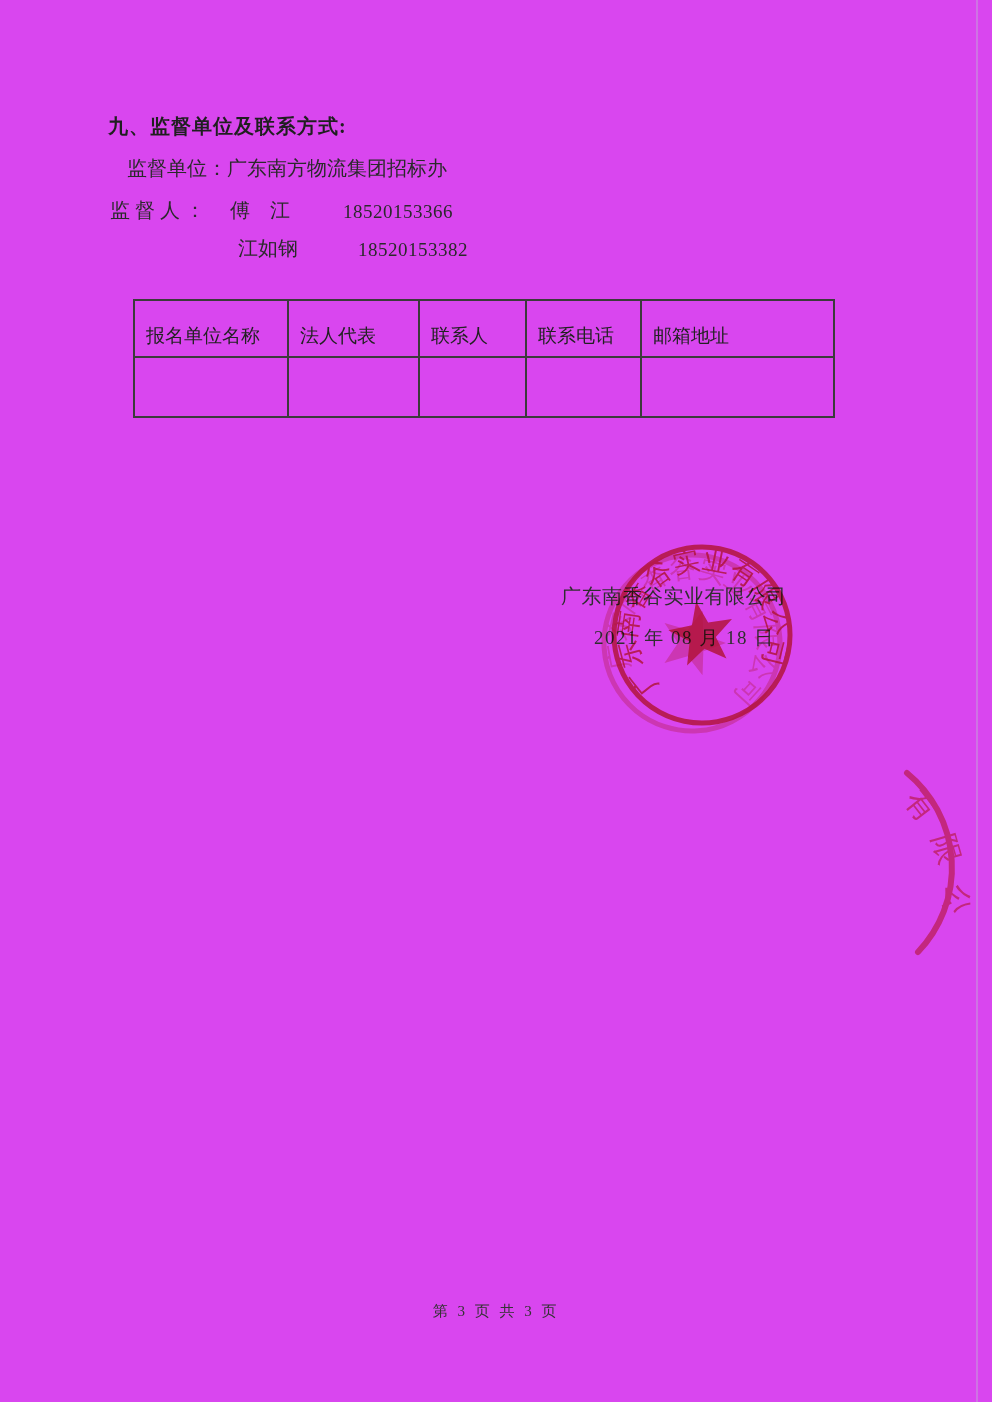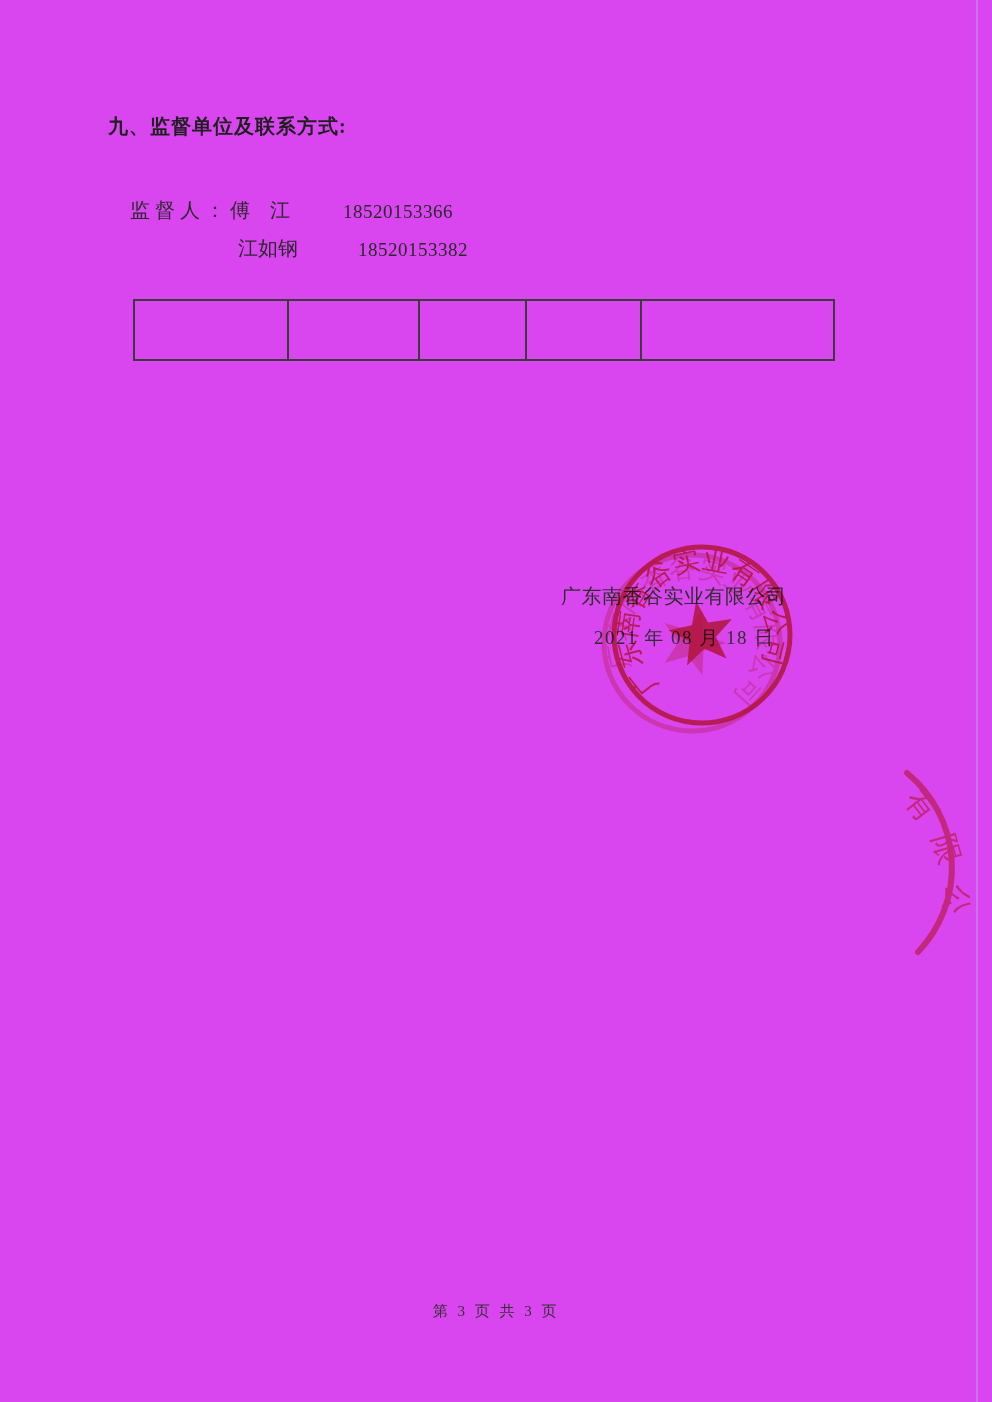--- a/index.html
+++ b/index.html
@@ -51,38 +51,46 @@
     background:rgba(185,200,205,0.35);
   }
 </style>
 </head>
 <body>
 
 <div id="page">
 
   <div class="abs heading" style="left:108px;top:115px;">九、监督单位及联系方式:</div>
 
+  <div class="abs body-text" style="left:127px;top:157px;">监督单位：广东南方物流集团招标办</div>
 
-  <div class="abs body-text spread" style="left:130px;top:199px;">监督人：</div>
+  <div class="abs body-text spread" style="left:110px;top:199px;">监督人：</div>
   <div class="abs body-text" style="left:230px;top:199px;font-family:Liberation Serif, serif;">傅　江</div>
   <div class="abs phone" style="left:343px;top:201px;">18520153366</div>
 
   <div class="abs body-text" style="left:238px;top:237px;">江如钢</div>
   <div class="abs phone" style="left:358px;top:239px;text-align:right;">18520153382</div>
 
 
   <table id="info-table">
     <colgroup>
       <col style="width:154px">
         <col style="width:131px">
         <col style="width:107px">
       <col style="width:115px">
         <col style="width:193px">
     </colgroup>
     <tbody>
+        <tr class="hdr">
+      <td>报名单位名称</td>
+      <td>法人代表</td>
+      <td>联系人</td>
+      <td>联系电话</td>
+      <td>邮箱地址</td>
+    </tr>
     <tr class="data">
       <td></td>
       <td></td>
       <td></td>
       <td></td>
       <td></td>
     </tr>
   </tbody>
     </table>
 

